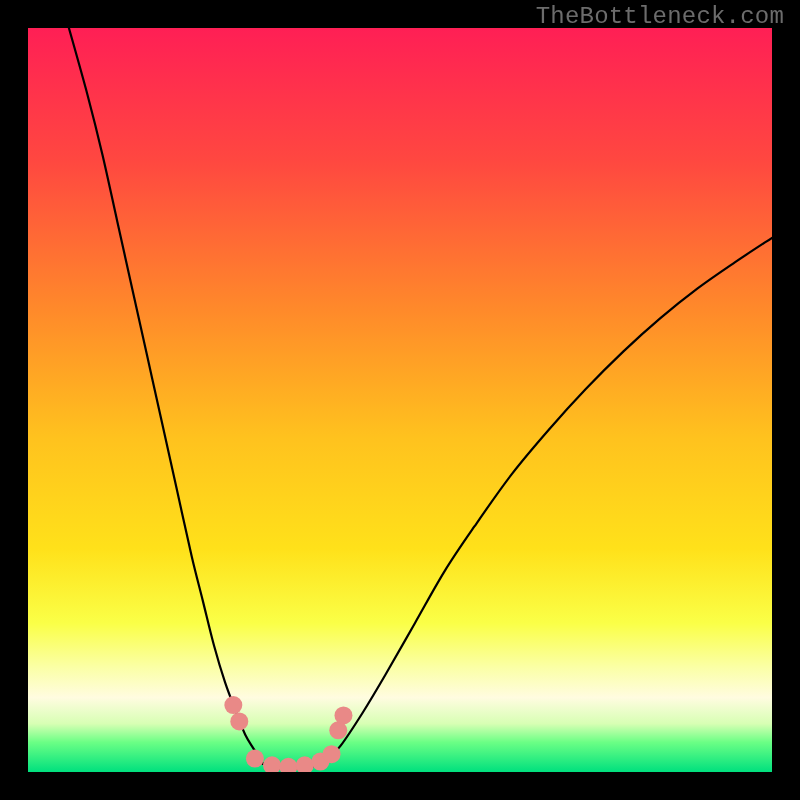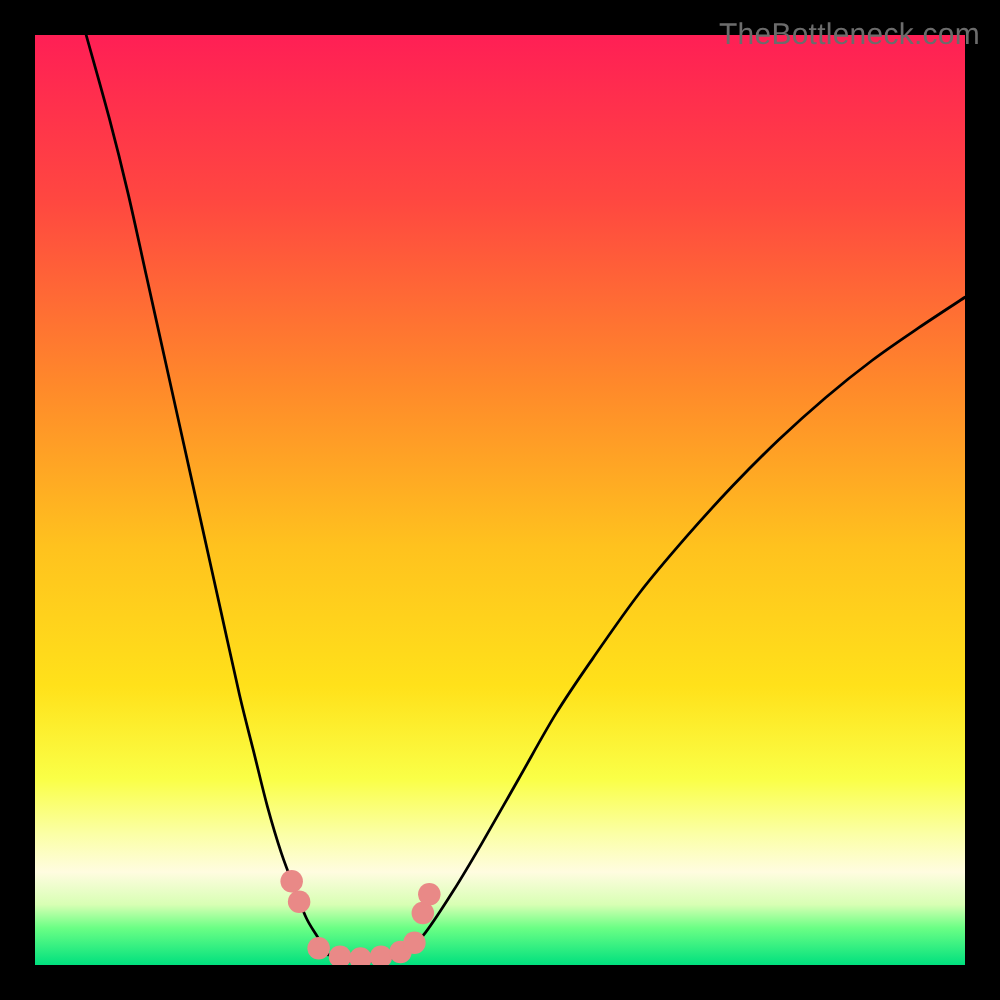--- a/index.html
+++ b/index.html
@@ -20,23 +20,23 @@
   }
   .plot {
     position: absolute;
     left: 28px;
     top: 28px;
     width: 744px;
     height: 744px;
   }
   .watermark {
     position: absolute;
-    top: 14px;
+    top: 3px;
     right: 16px;
-    font-family: Liberation Sans, sans-serif;
+    font-family: Liberation Mono, monospace;
     font-size: 24px;
     color: #6c6c6c;
     letter-spacing: 0.2px;
   }
 </style>
 </head>
 <body>
 
 <div class="frame">
   <svg class="plot" viewBox="0 0 744 744" preserveAspectRatio="none">

